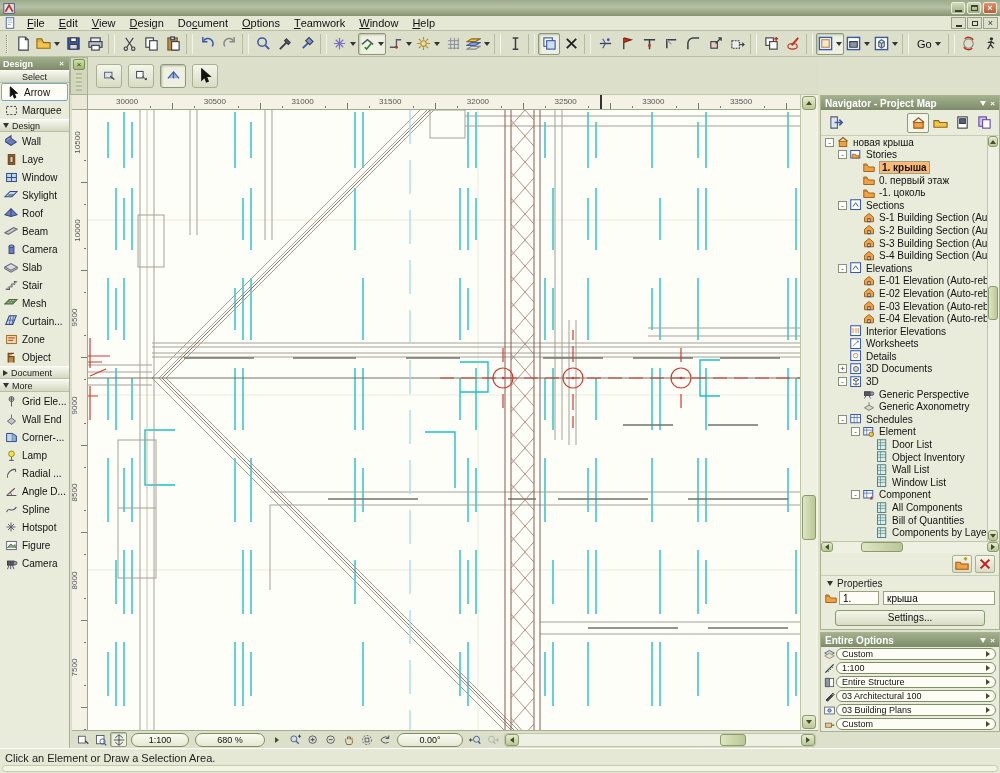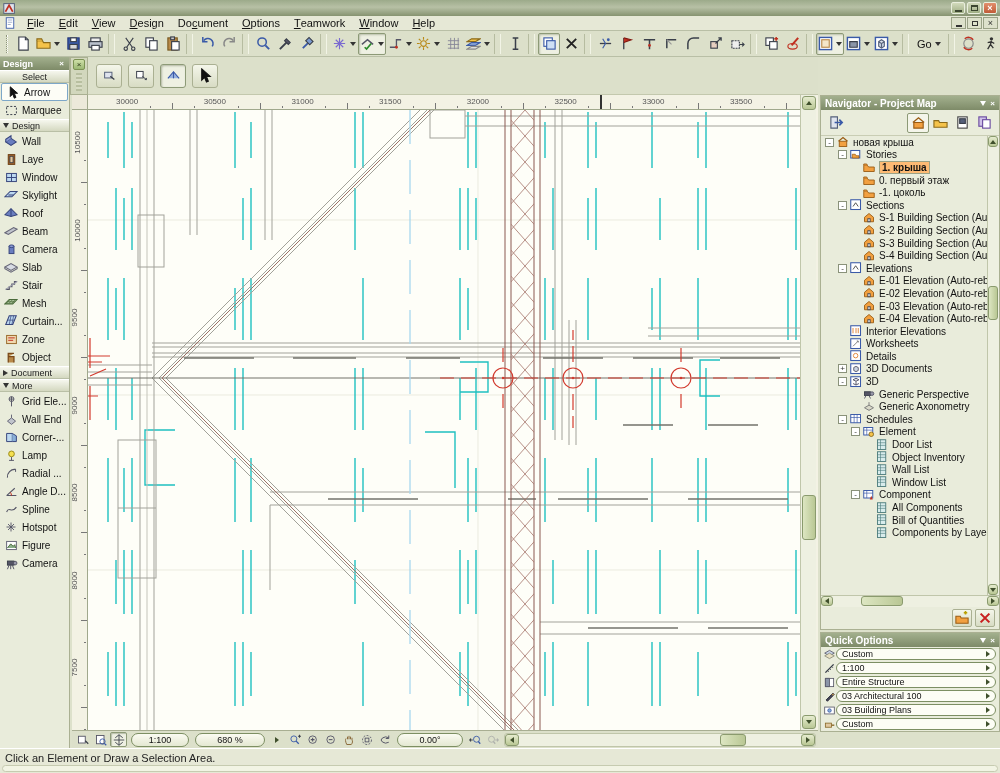--- a/index.html
+++ b/index.html
@@ -1554,25 +1554,42 @@
           <path d="M1,6 H6 L7,8 H15 V14 H1 Z" fill="#f2a040" stroke="#9a5c14"></path>
           <path d="M10,2 H14 M12,0 V4" stroke="#b9a000" stroke-width="1.8"></path>
         </svg>
       </span>
     <span class="act-btn">
         <svg viewBox="0 0 16 16" width="14" height="14" fill="none" stroke="#3a3f4a" stroke-width="1.2">
           <path d="M3,3 L13,13 M13,3 L3,13" stroke="#c81e1e" stroke-width="2.4"></path>
         </svg>
       </span>
   </div>
+  <div id="props">
+    <div class="props-hdr">
+      <span class="tri down"></span>
+      <span>Properties</span>
+    </div>
+    <div class="props-row">
+      <span class="ticon" style="width:14px;display:inline-flex">
+          <svg viewBox="0 0 16 16" width="12" height="12" fill="none" stroke="#3a3f4a" stroke-width="1.2">
+            <path d="M1,6 H6 L7.5,8 H15 V14 H1 Z" fill="#f2a040" stroke="#9a5c14" stroke-width="1.2"></path>
+            <path d="M1,6 V4 H5 L6,6" fill="#f2a040" stroke="#9a5c14" stroke-width="1.2"></path>
+          </svg>
+        </span>
+      <span class="pfield" style="width:40px;margin-right:4px">1.</span>
+      <span class="pfield" style="flex:1">крыша</span>
+    </div>
+    <span class="settings-btn">Settings...</span>
+  </div>
 </div>
 
 <div class="abs" id="quickopts">
   <div class="nav-title">
-    <span>Quick Options</span>
+    <span>Entire Options</span>
     <span class="sp"></span>
     <span class="tctl"><span class="tri down" style="display:inline-block;border-top-color:#fff"></span></span>
     <span class="tctl">×</span>
   </div>
   <div id="qo-rows">
       <div class="qo-row">
         <span class="ticon">
           <svg viewBox="0 0 16 16" width="11" height="11" fill="none" stroke="#3a3f4a" stroke-width="1.2">
             <path d="M1,6 L8,2 L15,6 L8,10 Z" fill="#c8d4e8" stroke="#556"></path>
             <path d="M1,10 L8,6 L15,10 L8,14 Z" fill="#e8e0c0" stroke="#887"></path>

